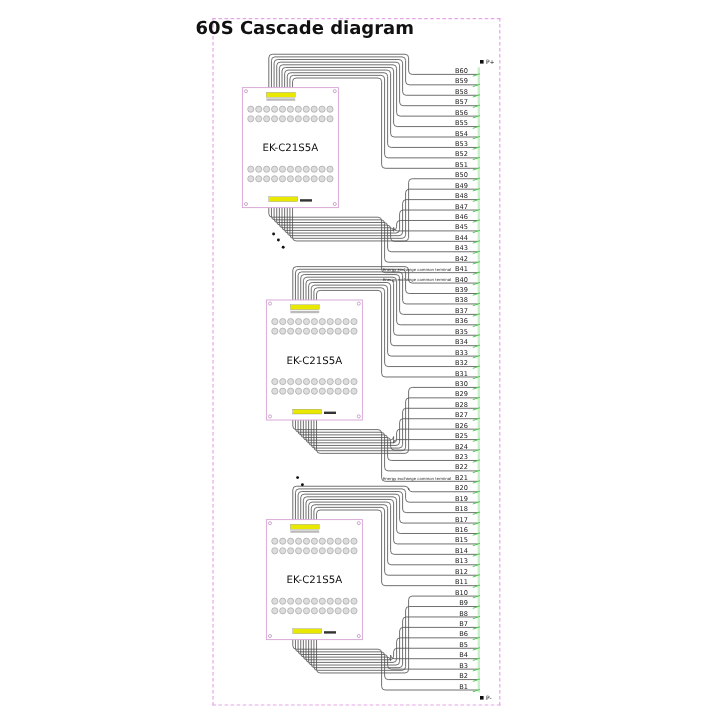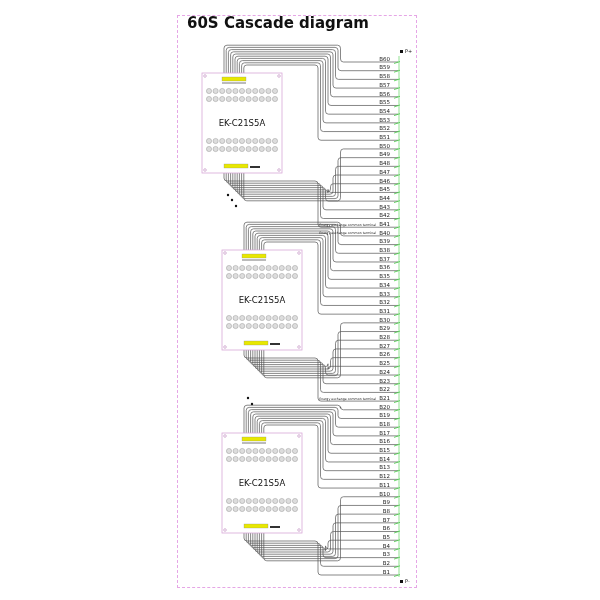--- a/index.html
+++ b/index.html
@@ -1,18 +1,18 @@
 <!DOCTYPE html>
 <html><head>
 <meta charset="utf-8">
 <style>
   html,body{margin:0;padding:0;background:#ffffff;}
   body{width:600px;height:600px;position:relative;overflow:hidden;font-family:"DejaVu Sans",sans-serif;}
   #frame{position:absolute;left:177px;top:15px;width:240px;height:573px;border:1px dashed #e6a6e6;box-sizing:border-box;}
-  #title{position:absolute;left:0;width:508px;top:14px;text-align:center;font-size:15px;font-weight:bold;color:#111;font-family:"DejaVu Sans",sans-serif;padding-left:24px;}
+  #title{position:absolute;left:0;width:508px;top:14px;text-align:center;font-size:15px;font-weight:bold;color:#111;font-family:"DejaVu Sans",sans-serif;}
   svg{position:absolute;left:0;top:0;}
   .blabel{font-family:"DejaVu Sans",sans-serif;font-size:5.5px;fill:#222;}
   .small{font-family:"DejaVu Sans",sans-serif;font-size:3.2px;fill:#222;}
   .module-label{font-family:"DejaVu Sans",sans-serif;font-size:8.5px;fill:#111;}
   .term{font-family:"DejaVu Sans",sans-serif;font-size:5px;fill:#111;}
 </style>
 </head>
 <body>
 
 <div id="frame"></div>

